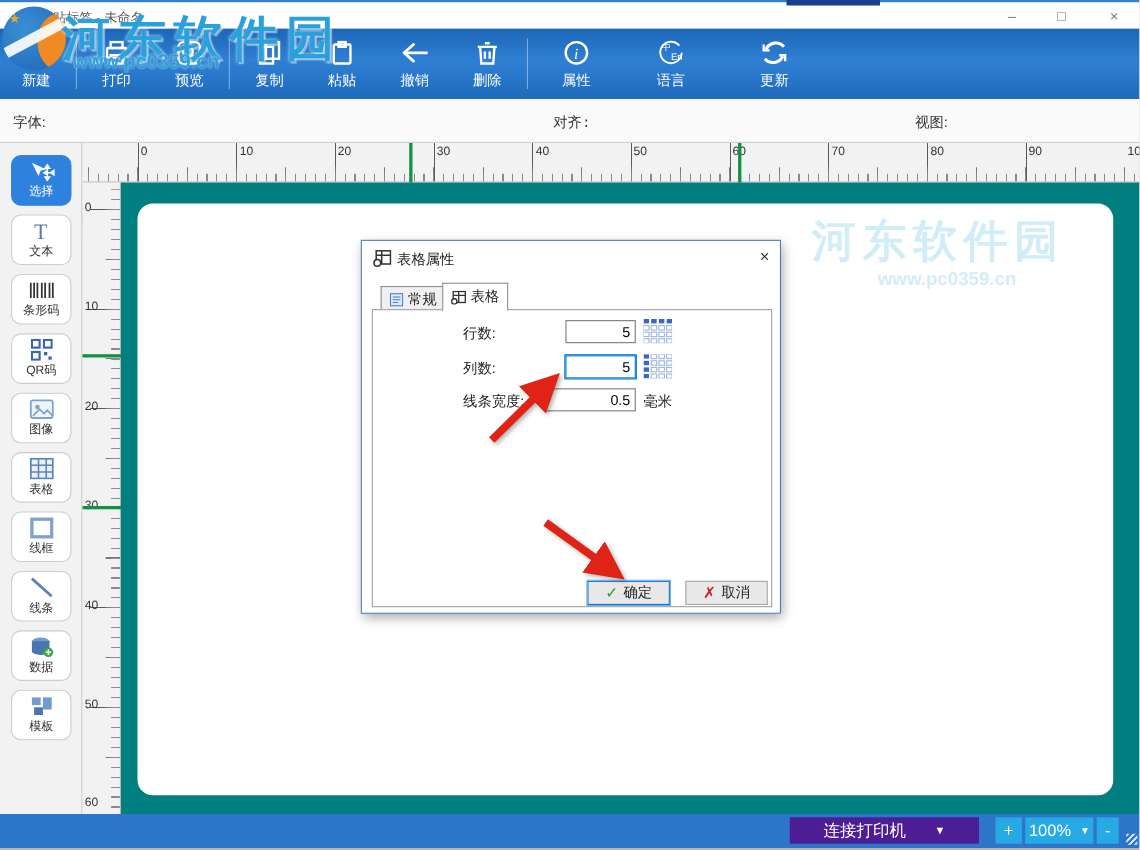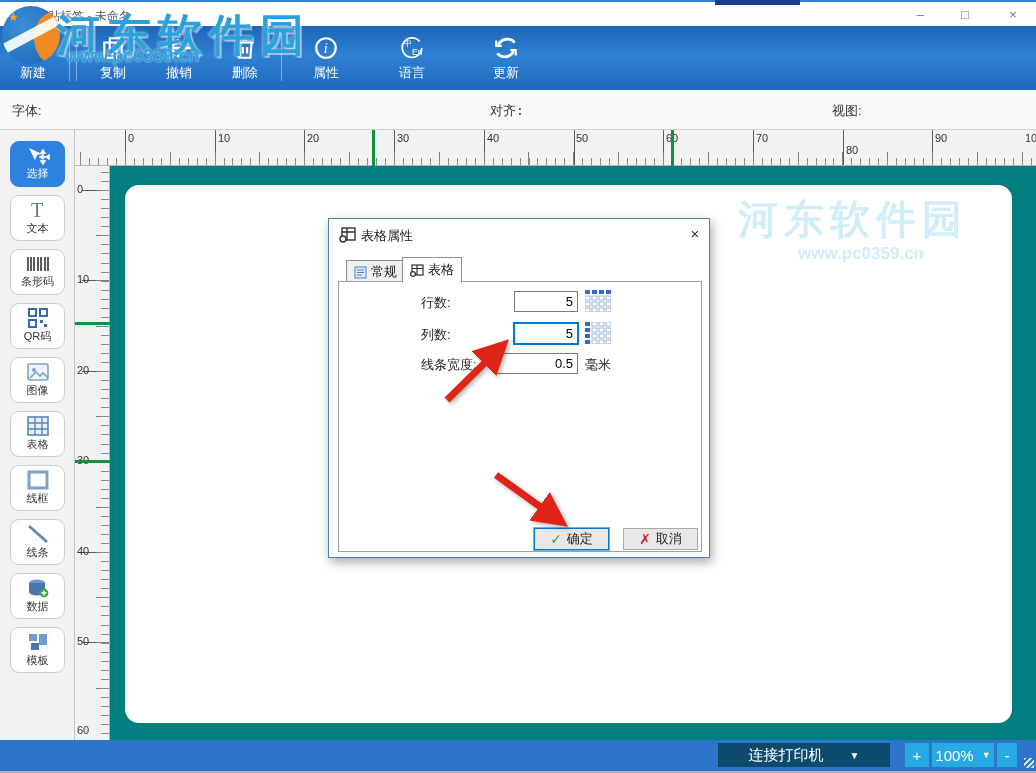--- a/index.html
+++ b/index.html
@@ -80,21 +80,21 @@
   .fld-input { position:absolute; height:21px; border:1px solid #7a7a7a; font-size:13px; text-align:right; padding-right:4px; font-family:"Liberation Sans",sans-serif; background:#fff; }
   .fld-input.focused { border:1px solid #0078d7; outline:1px solid #0078d7; }
   .dlg-btn { position:absolute; width:75px; height:22px; background:#e8e8e8; border:1px solid #a8a8a8; display:flex; align-items:center; justify-content:center; gap:5px; font-size:13px; color:#222; cursor:default; }
   #btn-ok { border:1px solid #0078d7; outline:1px solid #7ab0e0; }
   .chk { color:#2e9e3e; font-weight:bold; font-size:14px; }
   .crx { color:#cc2020; font-weight:bold; font-size:14px; }
 
   
   #statusbar { left:0; top:740px; width:1036px; height:31px; background:#2d75ca; }
   #win-bottom { left:0; top:771px; width:1036px; height:2px; background:#b0b0b0; }
-  #printer-btn { left:718px; top:3px; width:172px; height:24px; background:#0c4a6e; color:#fff; font-size:15px; display:flex; align-items:center; justify-content:center; gap:26px; position:absolute; cursor:default; }
+  #printer-btn { left:718px; top:3px; width:172px; height:24px; background:#4c1d95; color:#fff; font-size:15px; display:flex; align-items:center; justify-content:center; gap:26px; position:absolute; cursor:default; }
   .zoombtn { top:3px; height:24px; background:#27a9e4; color:#fff; display:flex; align-items:center; justify-content:center; font-size:15px; position:absolute; cursor:default; }
   #grip { left:1024px; top:18px; width:10px; height:10px; position:absolute;
     background:repeating-linear-gradient(135deg,#cfe0ef 0 2px,transparent 2px 4px); }
 
   
   #wm-logo { left:2px; top:6px; width:58px; height:58px; border-radius:50%; background:radial-gradient(circle at 35% 35%, #3b8fd6, #1a64b4); overflow:hidden; }
   #wm-logo .swoosh { position:absolute; left:-8px; top:22px; width:80px; height:10px; background:#fff; transform:rotate(-28deg); opacity:.9; }
   #wm-logo .orange { position:absolute; right:-14px; top:6px; width:40px; height:52px; border-radius:50%; background:#f08a24; }
   #wm-logo .star { position:absolute; left:6px; top:4px; color:#f5a623; font-size:12px; }
   #wm-name { left:56px; top:6px; font-size:44px; font-weight:bold; letter-spacing:7px; color:#2ba1dc; text-shadow:0 0 3px rgba(255,255,255,.85),2px 2px 0 rgba(255,255,255,.4); }
@@ -120,29 +120,58 @@
     <div class="tb-item">
       <span class="tb-icon">
           <svg width="26" height="26" viewBox="0 0 24 24" fill="none" stroke="#fff" stroke-width="2">
             <path d="M7 3 h7 l4 4 v14 h-11 z"></path>
             <path d="M14 3 v4 h4"></path>
           </svg>
         </span>
       <span class="lbl">新建</span>
     </div>
     <div class="tb-sep"></div>
+    <div class="tb-item">
+      <span class="tb-icon">
+          <svg width="26" height="26" viewBox="0 0 24 24" fill="none" stroke="#fff" stroke-width="2">
+            <rect x="7" y="3" width="10" height="5"></rect>
+            <rect x="4" y="8" width="16" height="8" rx="1"></rect>
+            <rect x="7" y="14" width="10" height="7"></rect>
+          </svg>
+        </span>
+      <span class="lbl">打印</span>
+    </div>
+    <div class="tb-item">
+      <span class="tb-icon">
+          <svg width="26" height="26" viewBox="0 0 24 24" fill="none" stroke="#fff" stroke-width="2">
+            <rect x="3" y="3" width="18" height="18" rx="4"></rect>
+            <circle cx="11" cy="11" r="4"></circle>
+            <path d="M14 14 l4 4"></path>
+          </svg>
+        </span>
+      <span class="lbl">预览</span>
+    </div>
     <div class="tb-sep"></div>
     <div class="tb-item">
       <span class="tb-icon">
           <svg width="26" height="26" viewBox="0 0 24 24" fill="none" stroke="#fff" stroke-width="2">
             <rect x="9" y="3" width="11" height="14"></rect>
             <rect x="4" y="7" width="11" height="14"></rect>
           </svg>
         </span>
       <span class="lbl">复制</span>
+    </div>
+    <div class="tb-item">
+      <span class="tb-icon">
+          <svg width="26" height="26" viewBox="0 0 24 24" fill="none" stroke="#fff" stroke-width="2">
+            <rect x="5" y="5" width="14" height="16" rx="1"></rect>
+            <rect x="9" y="3" width="6" height="4"></rect>
+          </svg>
+        </span>
+      <span class="lbl">粘贴</span>
     </div>
     <div class="tb-item">
       <span class="tb-icon">
           <svg width="28" height="26" viewBox="0 0 26 24" fill="none" stroke="#fff" stroke-width="2.4" stroke-linecap="round" stroke-linejoin="round">
             <path d="M23 12 H5"></path>
             <path d="M12 5 L4 12 l8 7"></path>
           </svg>
         </span>
       <span class="lbl">撤销</span>
     </div>
@@ -227,21 +256,21 @@
           <path d="M1 2 h17 M7 6 h11 M1 10 h17 M7 14 h11"></path>
         </svg></span>
     <span class="al-icon" style="left:452px;"><svg width="19" height="17" viewBox="0 0 19 17" stroke="#333" stroke-width="2">
           <path d="M1 2 h17 M1 6 h17 M1 10 h17 M1 14 h17"></path>
         </svg></span>
     <div class="fb-btn" style="left:472px; width:28px; font-weight:bold;">
         <span>A</span>
         <span style="font-size:8px; color:#2b6fc0; margin-left:1px; margin-top:-10px;">▾</span>
       </div>
 
-    <span class="fb-label abs" style="left:490px;font-family:Liberation Mono, monospace;">对齐:</span>
+    <span class="fb-label abs" style="left:503px;font-family:Liberation Mono, monospace;">对齐:</span>
     <span class="mini-icon" style="left:534px;"><svg width="18" height="16" viewBox="0 0 18 16" stroke="#9aa3b5" stroke-width="2" fill="none">
           <path d="M2 1 v14 M4 4 h9 M4 11 h6"></path>
         </svg></span>
     <span class="mini-icon" style="left:559px;"><svg width="18" height="16" viewBox="0 0 18 16" stroke="#9aa3b5" stroke-width="2" fill="none">
           <path d="M16 1 v14 M5 4 h9 M8 11 h6"></path>
         </svg></span>
     <span class="mini-icon" style="left:584px;"><svg width="18" height="16" viewBox="0 0 18 16" stroke="#9aa3b5" stroke-width="2" fill="none">
           <path d="M1 2 h16 M5 4 v9 M12 4 v6"></path>
         </svg></span>
     <span class="mini-icon" style="left:609px;"><svg width="18" height="16" viewBox="0 0 18 16" stroke="#9aa3b5" stroke-width="2" fill="none">
@@ -380,21 +409,21 @@
 
   <div id="hruler" class="abs">
     <span class="hnum" style="left:53px;">0</span>
     <span class="hnum" style="left:143px;">10</span>
     <span class="hnum" style="left:232px;">20</span>
     <span class="hnum" style="left:322px;">30</span>
     <span class="hnum" style="left:412px;">40</span>
     <span class="hnum" style="left:501px;">50</span>
     <span class="hnum" style="left:591px;">60</span>
     <span class="hnum" style="left:681px;text-align:right;">70</span>
-    <span class="hnum" style="left:771px;margin-top:12px;">80</span>
+    <span class="hnum" style="left:771px;">80</span>
     <span class="hnum" style="left:860px;">90</span>
     <span class="hnum" style="left:950px;">100</span>
     <div class="hmark" style="left:297px;"></div>
     <div class="hmark" style="left:596px;"></div>
   </div>
   <div id="vruler" class="abs">
     <span class="vnum" style="top:17px;">0</span>
     <span class="vnum" style="top:107px;">10</span>
     <span class="vnum" style="top:198px;">20</span>
     <span class="vnum" style="top:288px;">30</span>

